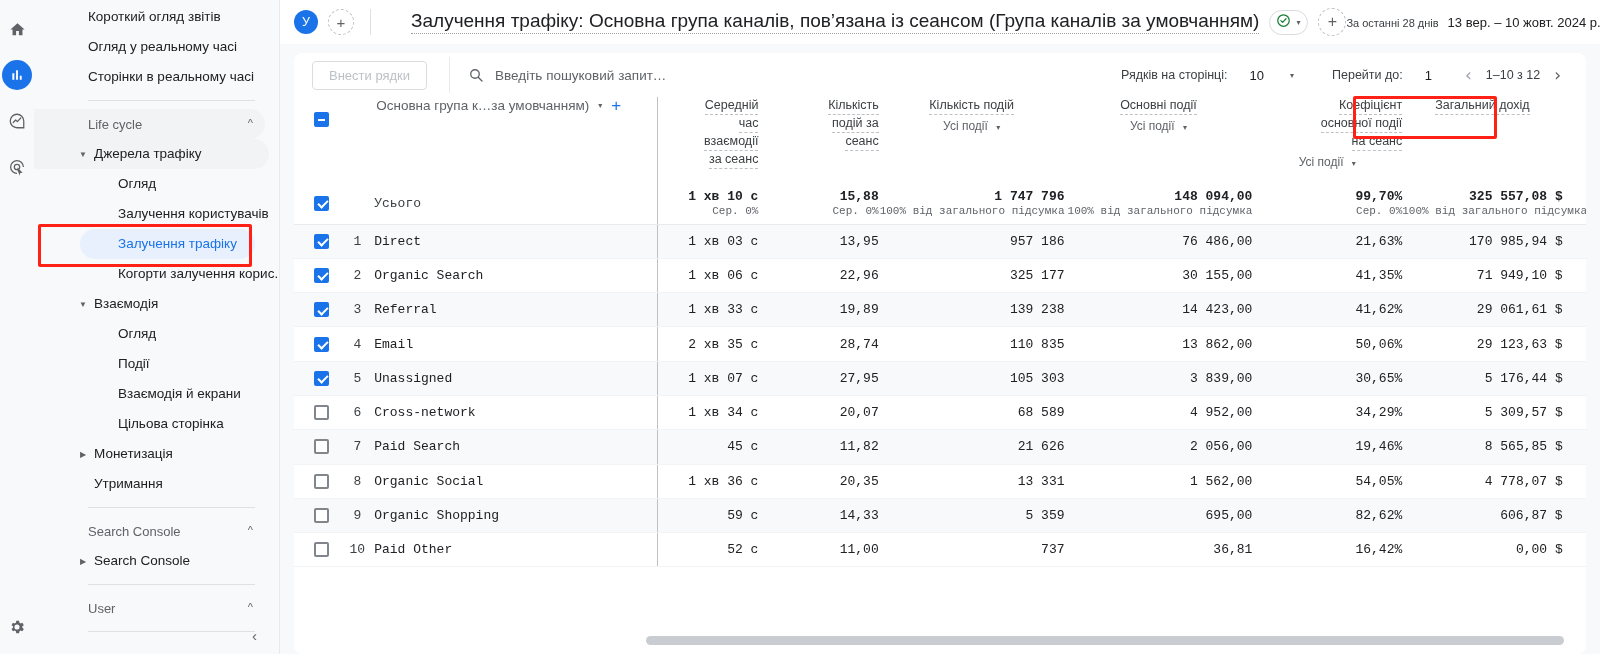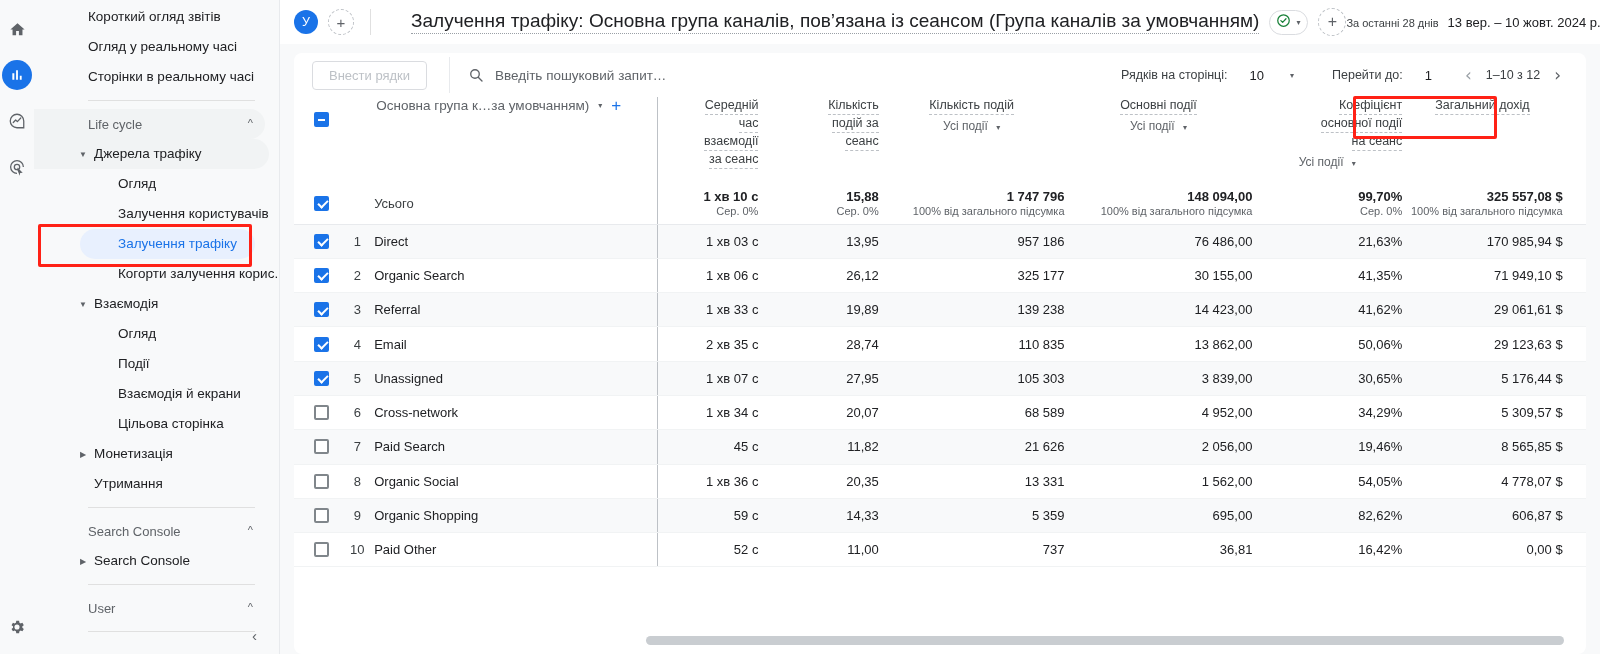--- a/index.html
+++ b/index.html
@@ -399,21 +399,21 @@
     position: relative;
   }
   .chk.indet::after {
     content: "";
     position: absolute;
     left: 2px; top: 5px;
     width: 7px; height: 2px;
     background: #fff;
   }
 
-  tbody tr { height: 34.3px; }
+  tbody tr { height: 34.3px; font-family: Liberation Mono, monospace; }
   tbody tr.total-row { height: 41px; }
   tbody tr.alt { background: #f8f9fa; }
   tbody td { border-bottom: 1px solid #f1f3f4; }
   tbody tr.total-row td { border-bottom: 1px solid #e8eaed; }
 
   .idx { font-size: 13px; color: #3c4043; text-align: center; }
   .dimname { font-size: 13px; color: #202124; padding-left: 2px; }
   .dimname.total { color: #3c4043; }
 
   .num {
@@ -751,21 +751,21 @@
                   <td class="num">170 985,94 $</td>
                   <td></td>
                 </tr>
                 <tr>
                   <td>
                     <div class="chk on"></div>
                   </td>
                   <td class="idx">2</td>
                   <td class="dimname">Organic Search</td>
                   <td class="num vline-cell"><div class="vsep"></div><span>1 хв 06 с</span></td>
-                  <td class="num">26,12</td>
+                  <td class="num">22,96</td>
                   <td class="num">325 177</td>
                   <td class="num">30 155,00</td>
                   <td class="num">41,35%</td>
                   <td class="num">71 949,10 $</td>
                   <td></td>
                 </tr>
                 <tr class="alt">
                   <td>
                     <div class="chk on"></div>
                   </td>

